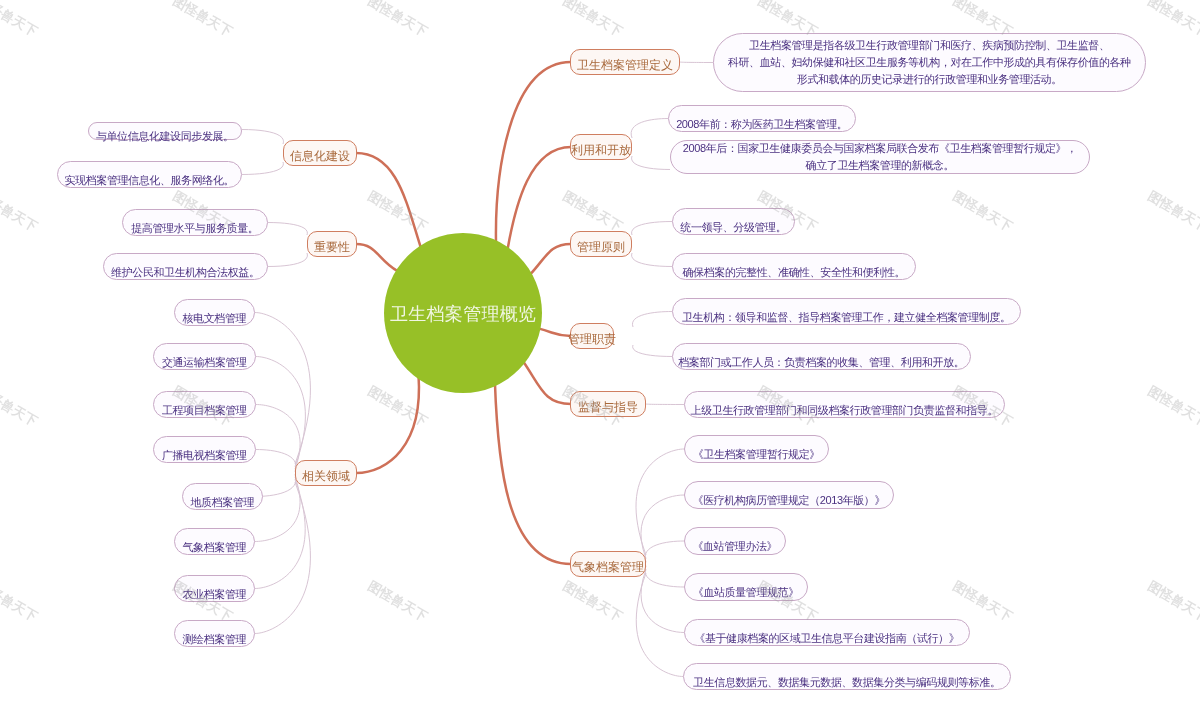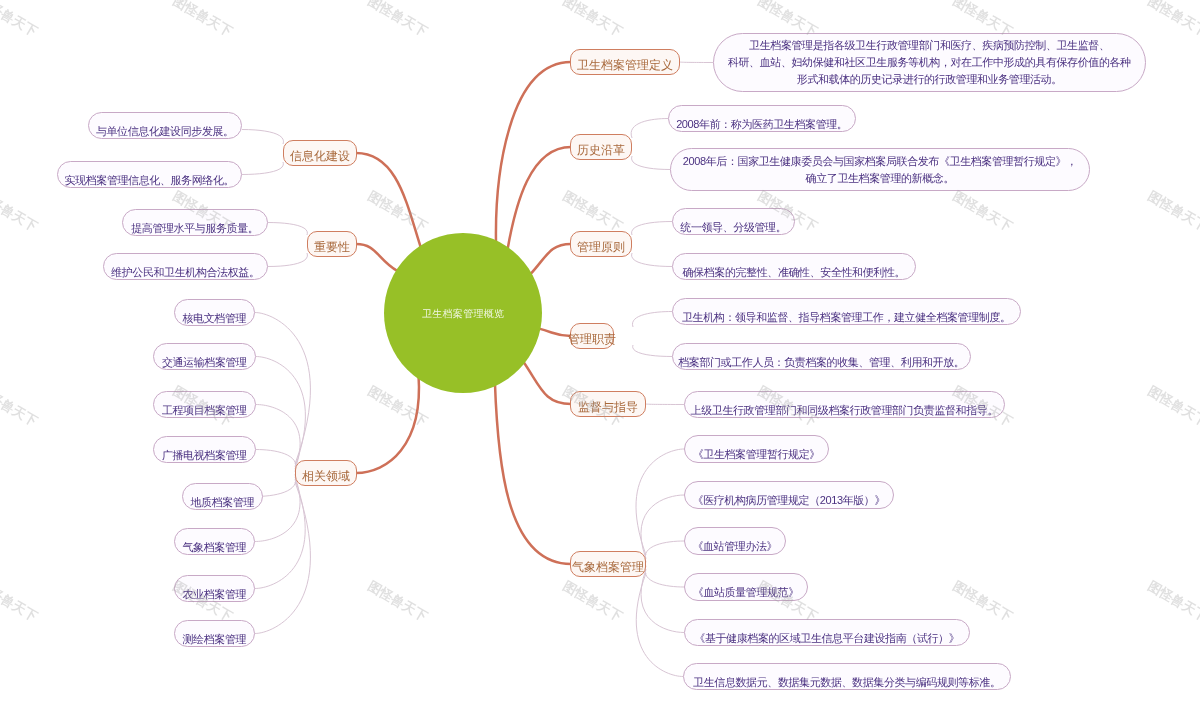--- a/index.html
+++ b/index.html
@@ -15,21 +15,21 @@
         justify-content:center;white-space:nowrap;z-index:3;}
   .lvl1{border:1.1px solid #cf7e60;background:#fdf7f4;border-radius:10px;
         color:#a8693c;font-size:12px;letter-spacing:0px;z-index:4;padding-top:6px;}
   .leaf{border:1px solid #c8a9c6;background:#fdfbff;border-radius:999px;
         color:#4a3080;font-size:11px;letter-spacing:-0.4px;text-indent:-0.4px;
         padding-top:11px;}
   .leaf.multi{white-space:normal;text-align:center;line-height:1.52;padding:0 10px;
               flex-direction:column;justify-content:center;}
   .leaf.multi span{display:block;white-space:nowrap;}
   #core{position:absolute;border-radius:50%;display:flex;z-index:2;
-        align-items:center;justify-content:center;font-size:10px;letter-spacing:0.3px;text-indent:0.3px;padding-top:2px;}
+        align-items:center;justify-content:center;font-size:18px;letter-spacing:0.3px;text-indent:0.3px;padding-top:2px;}
 </style>
 </head>
 <body>
 
 <div id="stage">
   <svg id="edges" viewBox="0 0 1200 725">
   <path d="M 496.0 242.4 C 494.9 176.0 508.5 62.0 571.0 62.0" class="e1"></path>
   <path d="M 507.6 249.2 C 515.5 204.2 530.1 147.0 571.0 147.0" class="e1"></path>
   <path d="M 530.2 274.4 C 546.2 257.3 549.6 244.0 571.0 244.0" class="e1"></path>
   <path d="M 538.2 328.4 C 554.6 332.5 555.9 336.0 571.0 336.0" class="e1"></path>
@@ -65,43 +65,43 @@
   <path d="M 295.0 479.4 C 327.7 568.9 273.0 588.5 255.0 588.5" class="e2"></path>
   <path d="M 295.0 482.0 C 340.4 606.2 273.0 633.5 255.0 633.5" class="e2"></path>
   </svg>
   <div id="core" style="left: 384px; top: 233px; width: 158px; height: 158px; background: rgb(151, 192, 39); color: rgb(240, 246, 226);">卫生档案管理概览</div>
   <div class="node lvl1" style="left:570px;top:49px;width:110px;height:26px">卫生档案管理定义</div>
   <div class="node leaf multi" style="left:713px;top:33px;width:433px;height:59px">
       <span>卫生档案管理是指各级卫生行政管理部门和医疗、疾病预防控制、卫生监督、</span>
       <span>科研、血站、妇幼保健和社区卫生服务等机构，对在工作中形成的具有保存价值的各种</span>
       <span>形式和载体的历史记录进行的行政管理和业务管理活动。</span>
     </div>
-  <div class="node lvl1" style="left:570px;top:134px;width:62px;height:26px">历史沿革</div>
+  <div class="node lvl1" style="left:570px;top:134px;width:62px;height:26px">利用和开放</div>
   <div class="node leaf" style="left:668px;top:105px;width:188px;height:27px">2008年前：称为医药卫生档案管理。</div>
-  <div class="node leaf multi" style="left:670px;top:148px;width:420px;height:43px">
+  <div class="node leaf multi" style="left:670px;top:140px;width:420px;height:34px">
       <span>2008年后：国家卫生健康委员会与国家档案局联合发布《卫生档案管理暂行规定》，</span>
       <span>确立了卫生档案管理的新概念。</span>
     </div>
   <div class="node lvl1" style="left:570px;top:231px;width:62px;height:26px">管理原则</div>
   <div class="node leaf" style="left:672px;top:208px;width:123px;height:27px">统一领导、分级管理。</div>
   <div class="node leaf" style="left:672px;top:253px;width:244px;height:27px">确保档案的完整性、准确性、安全性和便利性。</div>
   <div class="node lvl1" style="left:570px;top:323px;width:44px;height:26px">管理职责</div>
   <div class="node leaf" style="left:672px;top:298px;width:349px;height:27px">卫生机构：领导和监督、指导档案管理工作，建立健全档案管理制度。</div>
   <div class="node leaf" style="left:672px;top:343px;width:299px;height:27px">档案部门或工作人员：负责档案的收集、管理、利用和开放。</div>
   <div class="node lvl1" style="left:570px;top:391px;width:76px;height:26px">监督与指导</div>
   <div class="node leaf" style="left:684px;top:391px;width:321px;height:27px">上级卫生行政管理部门和同级档案行政管理部门负责监督和指导。</div>
   <div class="node lvl1" style="left:570px;top:551px;width:76px;height:26px">气象档案管理</div>
   <div class="node leaf" style="left:684px;top:435px;width:145px;height:28px">《卫生档案管理暂行规定》</div>
   <div class="node leaf" style="left:684px;top:481px;width:210px;height:28px">《医疗机构病历管理规定（2013年版）》</div>
   <div class="node leaf" style="left:684px;top:527px;width:102px;height:28px">《血站管理办法》</div>
   <div class="node leaf" style="left:684px;top:573px;width:124px;height:28px">《血站质量管理规范》</div>
   <div class="node leaf" style="left:684px;top:619px;width:286px;height:27px">《基于健康档案的区域卫生信息平台建设指南（试行）》</div>
   <div class="node leaf" style="left:683px;top:663px;width:328px;height:27px">卫生信息数据元、数据集元数据、数据集分类与编码规则等标准。</div>
   <div class="node lvl1" style="left:283px;top:140px;width:74px;height:26px">信息化建设</div>
-  <div class="node leaf" style="left:88px;top:112px;width:154px;height:27px">与单位信息化建设同步发展。</div>
+  <div class="node leaf" style="left:88px;top:122px;width:154px;height:18px">与单位信息化建设同步发展。</div>
   <div class="node leaf" style="left:57px;top:161px;width:185px;height:27px">实现档案管理信息化、服务网络化。</div>
   <div class="node lvl1" style="left:307px;top:231px;width:50px;height:26px">重要性</div>
   <div class="node leaf" style="left:122px;top:209px;width:146px;height:27px">提高管理水平与服务质量。</div>
   <div class="node leaf" style="left:103px;top:253px;width:165px;height:27px">维护公民和卫生机构合法权益。</div>
   <div class="node lvl1" style="left:295px;top:460px;width:62px;height:26px">相关领域</div>
   <div class="node leaf" style="left:174px;top:299px;width:81px;height:27px">核电文档管理</div>
   <div class="node leaf" style="left:153px;top:343px;width:103px;height:27px">交通运输档案管理</div>
   <div class="node leaf" style="left:153px;top:391px;width:103px;height:27px">工程项目档案管理</div>
   <div class="node leaf" style="left:153px;top:436px;width:103px;height:27px">广播电视档案管理</div>
   <div class="node leaf" style="left:182px;top:483px;width:81px;height:27px">地质档案管理</div>

